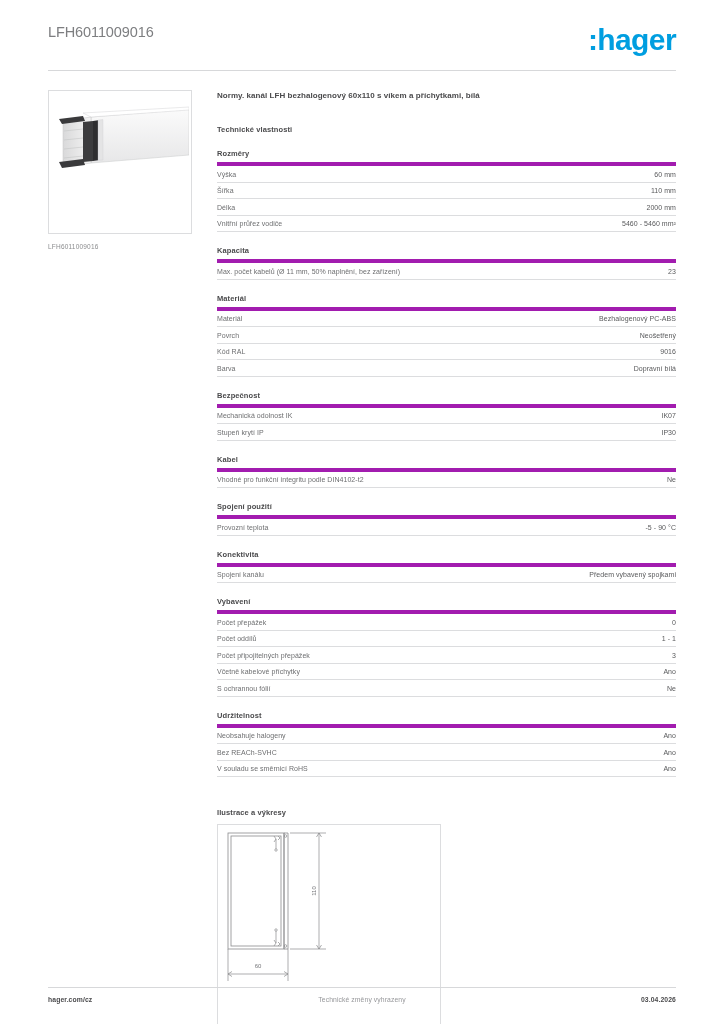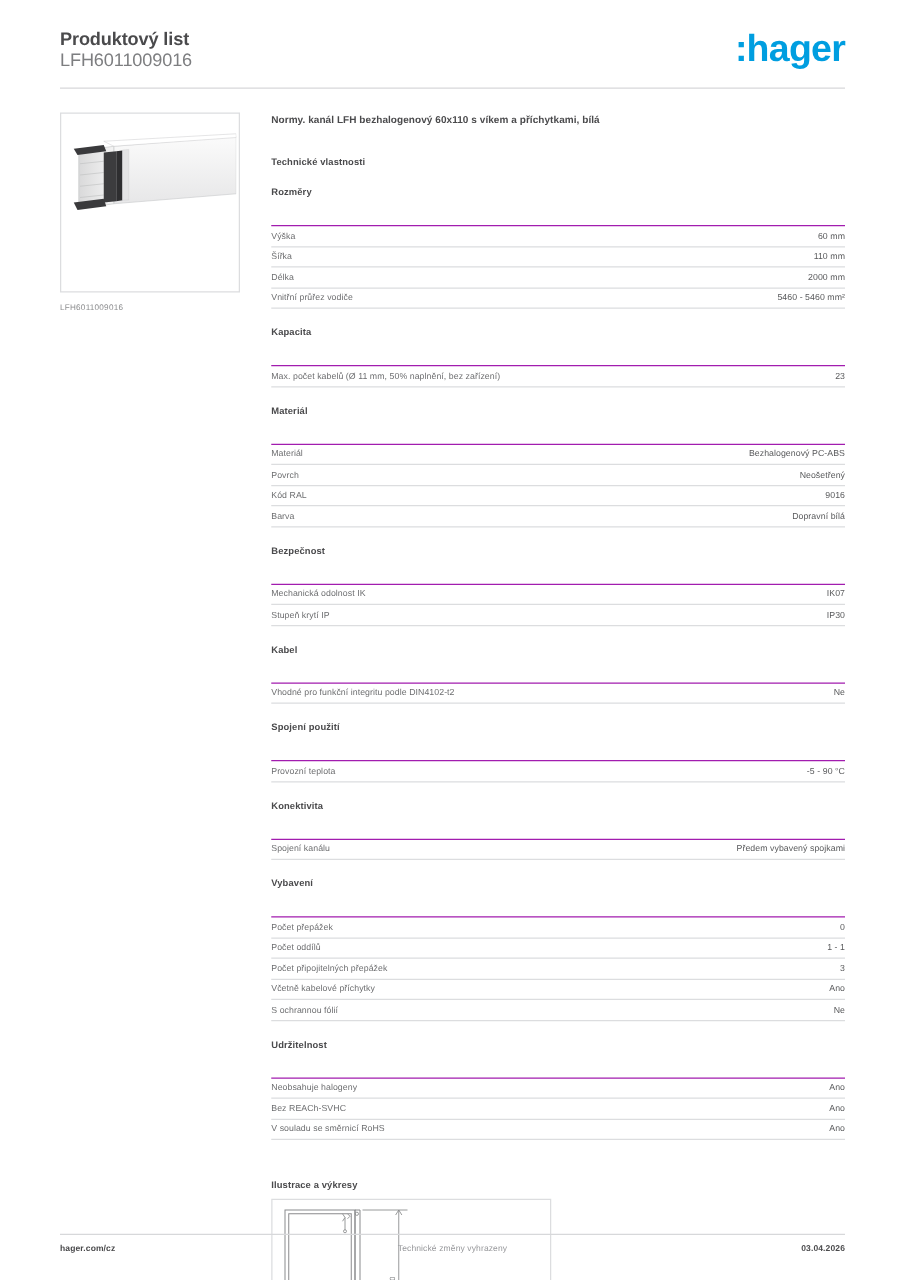--- a/index.html
+++ b/index.html
@@ -100,22 +100,22 @@
     line-height: 10px;
     margin-bottom: 5px;
   }
   .group { margin-bottom: 14px; }
   .group-title {
     font-size: 7.5px;
     font-weight: bold;
     color: #4a4a4c;
     letter-spacing: 0.1px;
     line-height: 10px;
-    padding-bottom: 21px;
-    border-bottom: 1px solid #a21caf;
+    padding-bottom: 3px;
+    border-bottom: 4px solid #a21caf;
   }
   .spec-row {
     display: flex;
     justify-content: space-between;
     align-items: baseline;
     border-bottom: 1px solid #dcdddf;
     padding: 3.5px 0 3px 0;
     min-height: 15px;
   }
   .spec-label {
@@ -180,21 +180,20 @@
     font-size: 6.8px; font-weight: bold;
     color: #4a4a4c; letter-spacing: 0.1px;
   }
 </style>
 </head>
 <body>
 
 <div class="page">
 
   <div class="header">
-    <div class="doc-title">Produktový list</div>
     <div class="doc-ref">LFH6011009016</div>
     <div class="logo">:hager</div>
   </div>
   <div class="header-rule"></div>
 
   <div class="prod-figure">
     <div class="prod-frame">
       <svg class="prod-art" viewBox="0 0 136 66">
         <defs>
           <linearGradient id="lidg" x1="0" y1="0" x2="0" y2="1">

